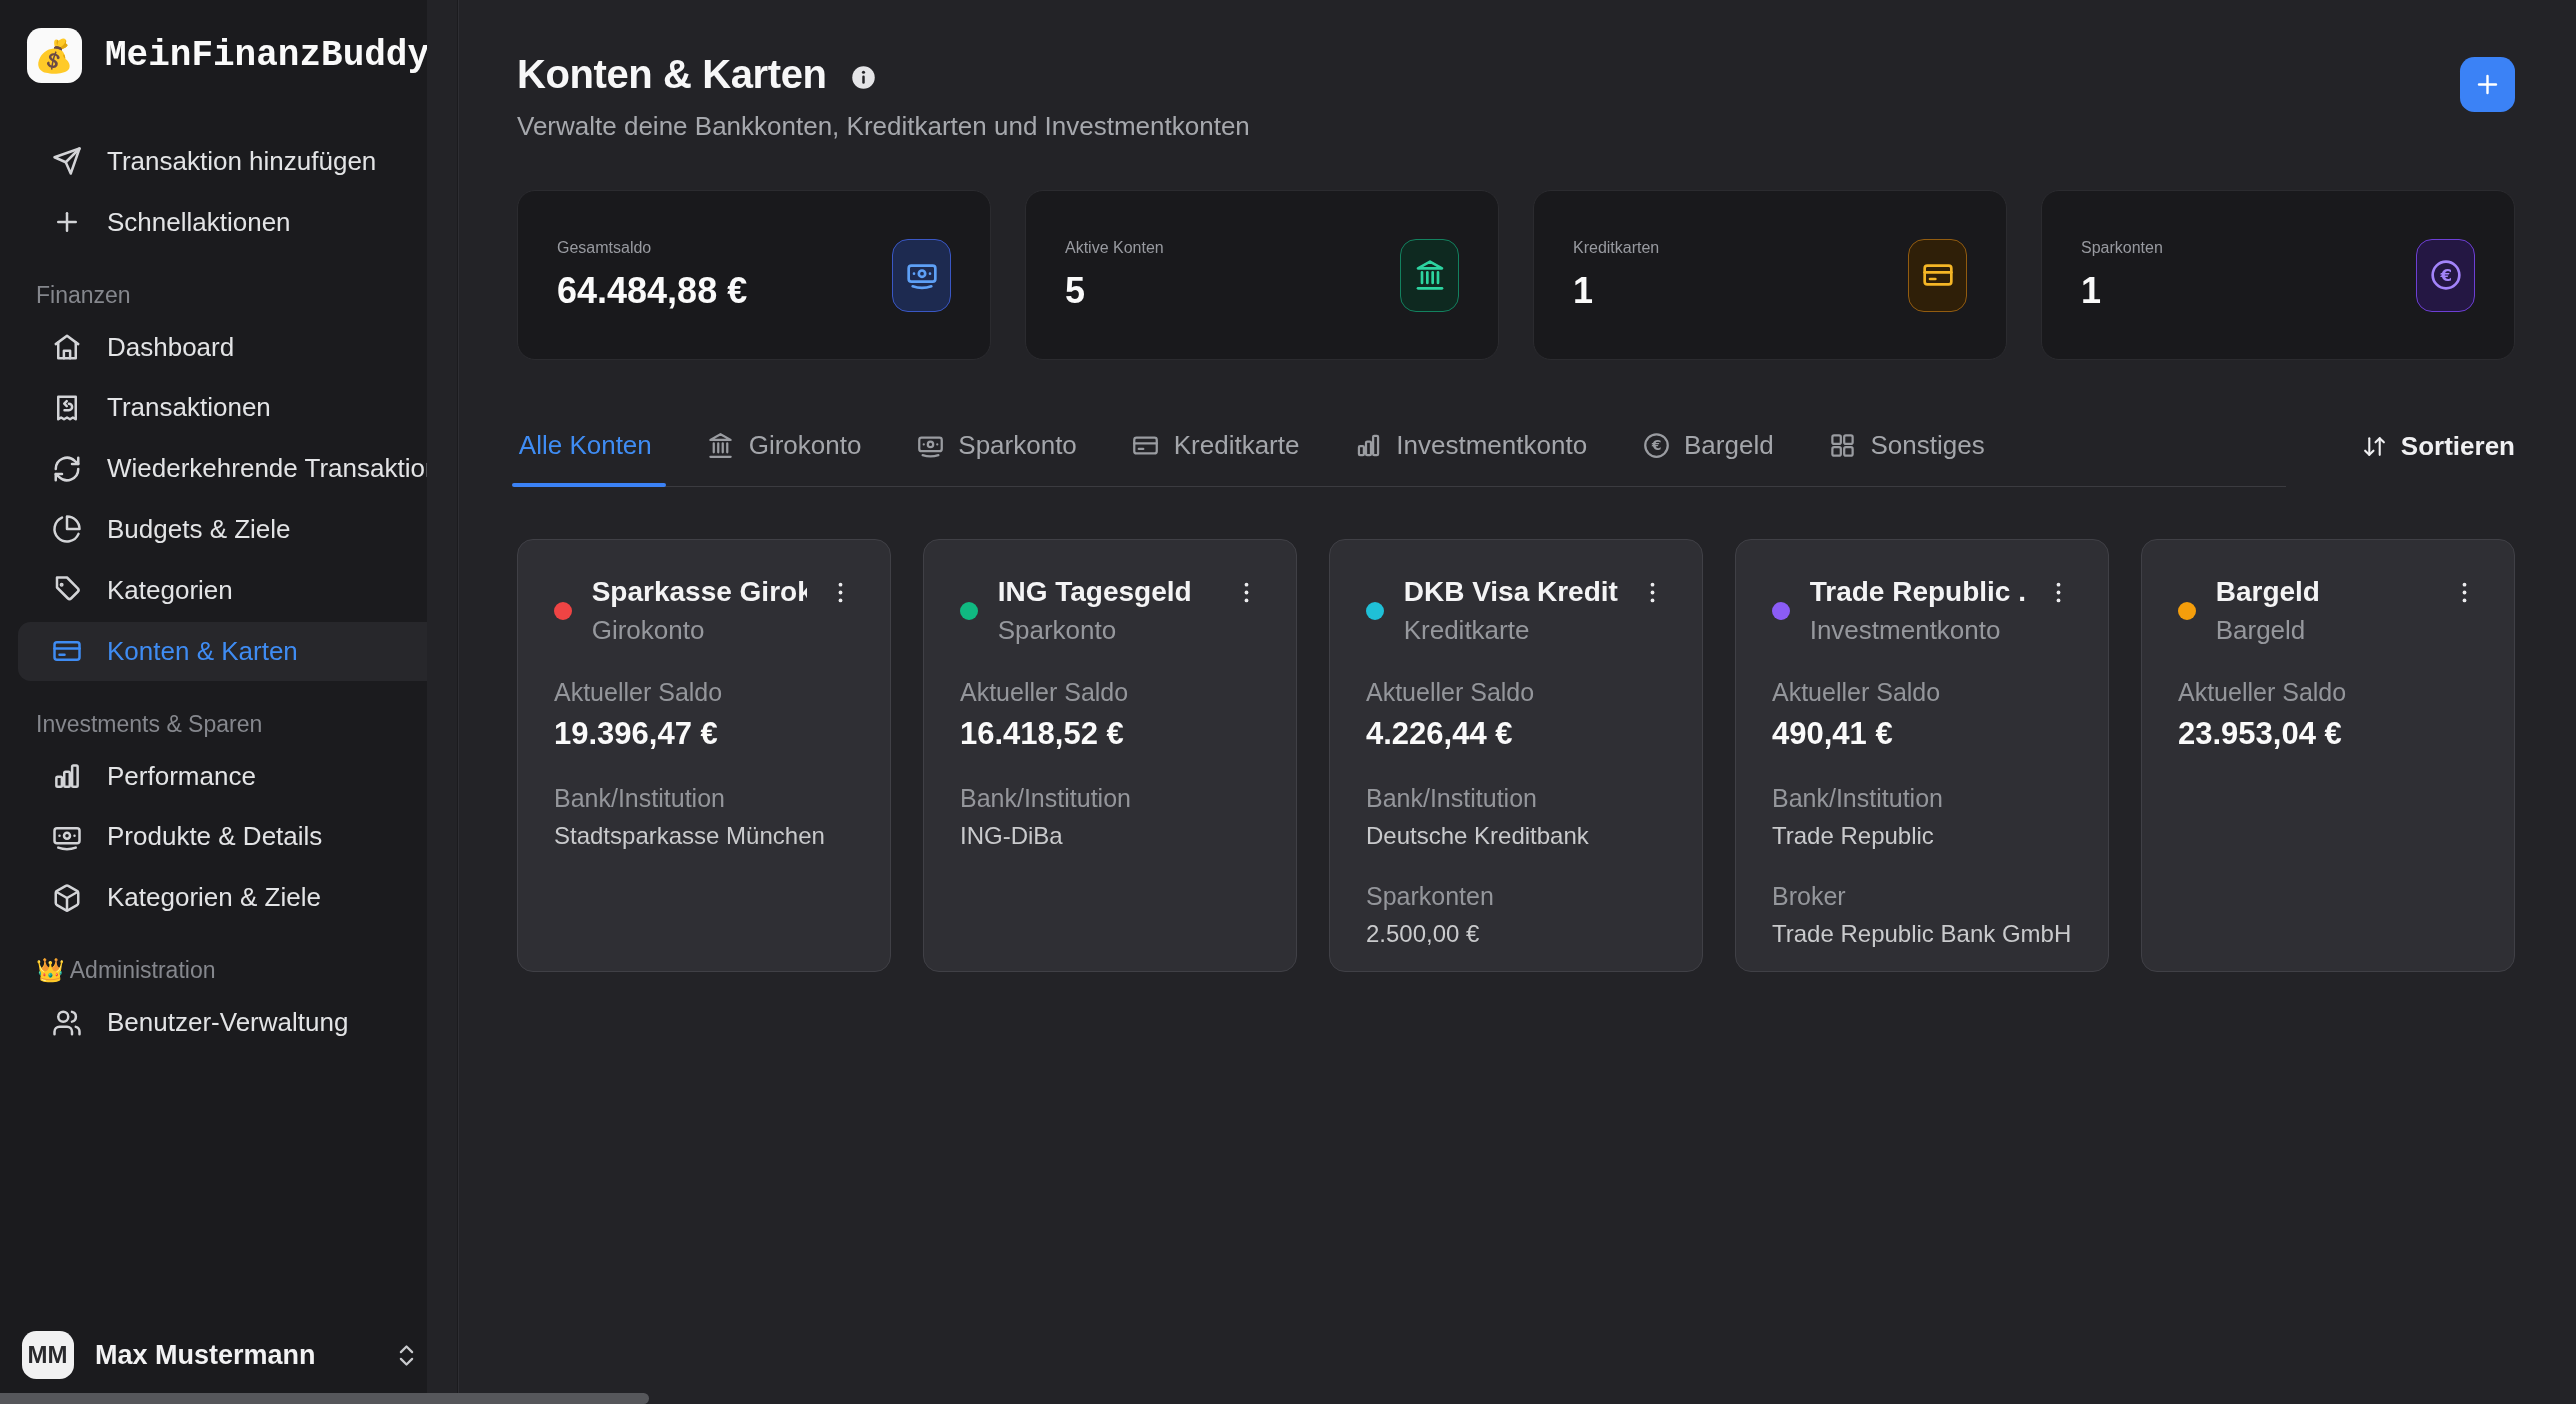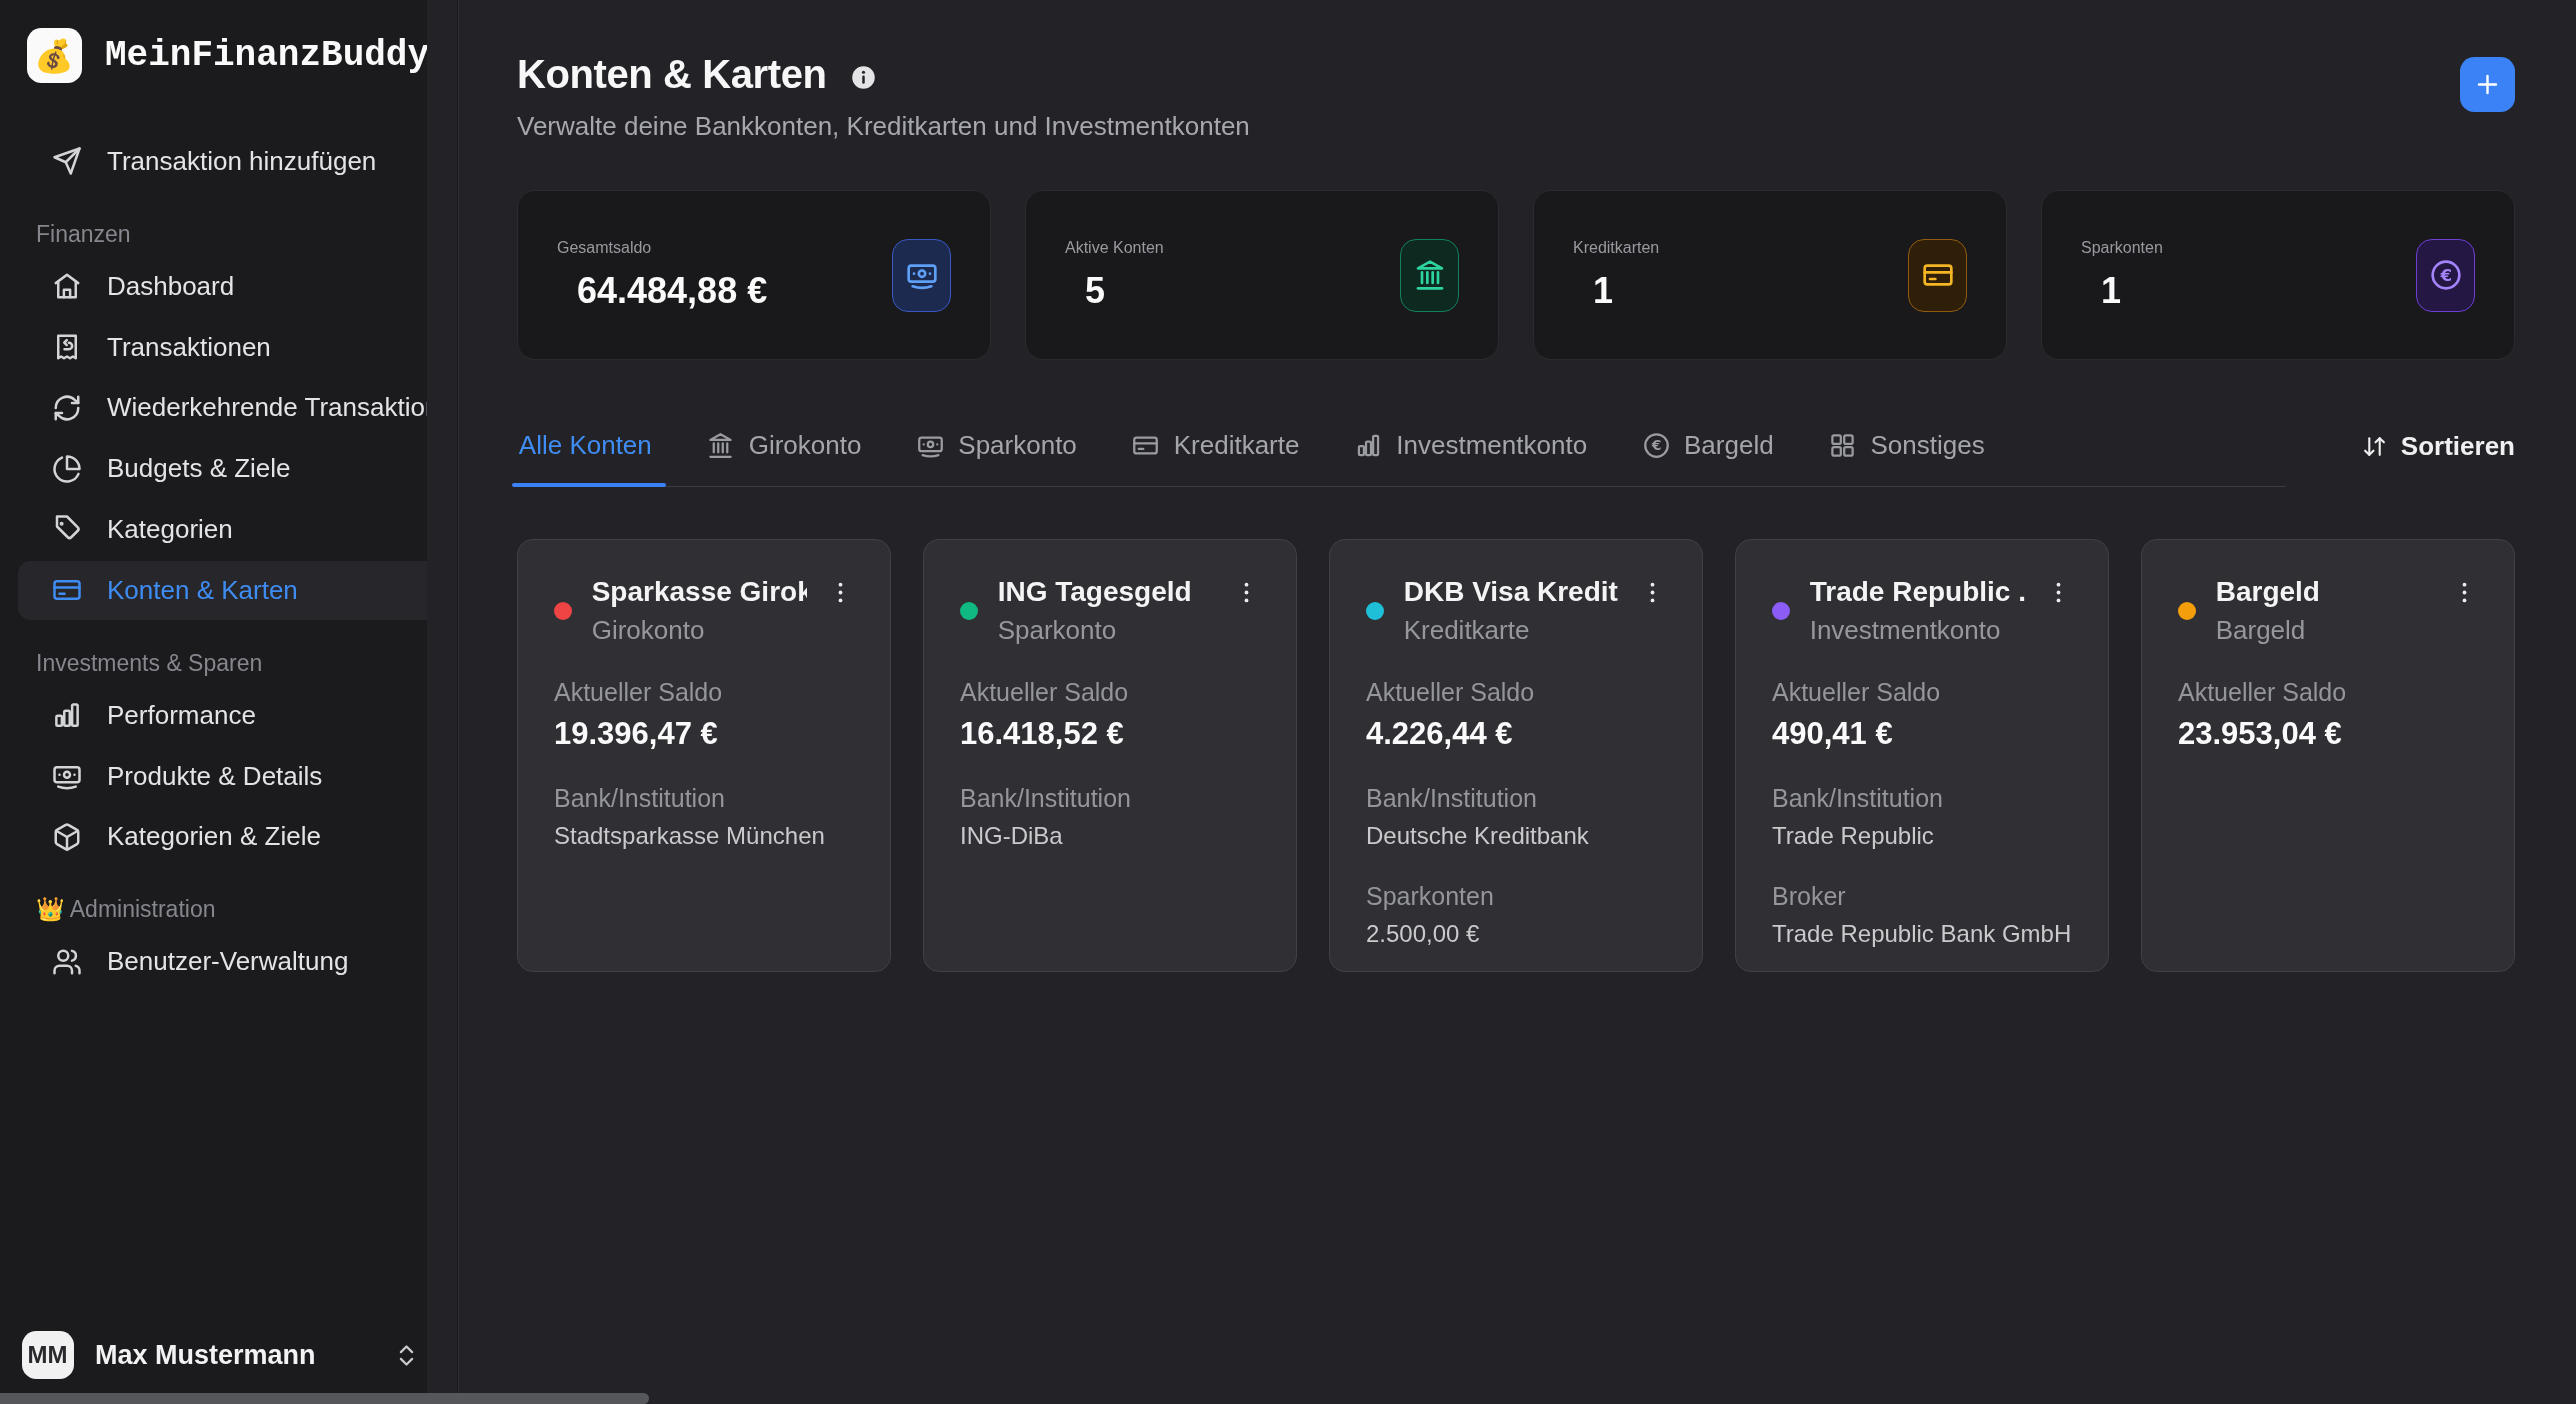--- a/index.html
+++ b/index.html
@@ -69,21 +69,21 @@
   }
   .add-btn .icon { width:29px; height:29px; color:#ffffff; }
 
   
   .summary-row { display:grid; grid-template-columns:repeat(4,1fr); gap:34px; margin-top:48px; }
   .sum-card {
     background:#19191c; border:0.9px solid #2b2b2f; border-radius:18px;
     padding:0 39px; height:170px; display:flex; align-items:center; justify-content:space-between;
   }
   .sum-label { font-size:16px; color:#989aa0; }
-  .sum-value { font-size:36px; font-weight:700; color:#fafafa; margin-top:12.5px;margin-left:20px; }
+  .sum-value { font-size:36px; font-weight:700; color:#fafafa; margin-top:12.5px; }
   .sum-tile {
     width:59px; height:73px; border-radius:16px; border:0.9px solid;
     display:flex; align-items:center; justify-content:center;
   }
   .sum-tile .icon { width:32px; height:32px; }
 
   
   .tabbar { display:flex; justify-content:space-between; align-items:flex-start; margin-top:64px; }
   .tabs { display:flex; gap:52px; border-bottom:1.8px solid #3b3b40; flex:0 0 1769px; }
   .tab {
@@ -138,20 +138,29 @@
 
   <nav class="side-group">
     <div class="side-item">
       <span class="icon">
           <svg viewBox="0 0 24 24" fill="none" stroke="currentColor" stroke-width="2" stroke-linecap="round" stroke-linejoin="round">
             <path d="M22 2 11 13"></path>
             <path d="m22 2-7 20-4-9-9-4 20-7z"></path>
           </svg>
         </span>
       <span>Transaktion hinzufügen</span>
+    </div>
+    <div class="side-item">
+      <span class="icon">
+          <svg viewBox="0 0 24 24" fill="none" stroke="currentColor" stroke-width="2" stroke-linecap="round" stroke-linejoin="round">
+            <path d="M12 5v14"></path>
+            <path d="M5 12h14"></path>
+          </svg>
+        </span>
+      <span>Schnellaktionen</span>
     </div>
   </nav>
 
   <div class="side-label">Finanzen</div>
   <nav>
     <div class="side-item">
       <span class="icon">
           <svg viewBox="0 0 24 24" fill="none" stroke="currentColor" stroke-width="2" stroke-linecap="round" stroke-linejoin="round">
             <path d="m3 9.7 9-6.7 9 6.7"></path>
             <path d="M5 8.6V21h14V8.6"></path>

